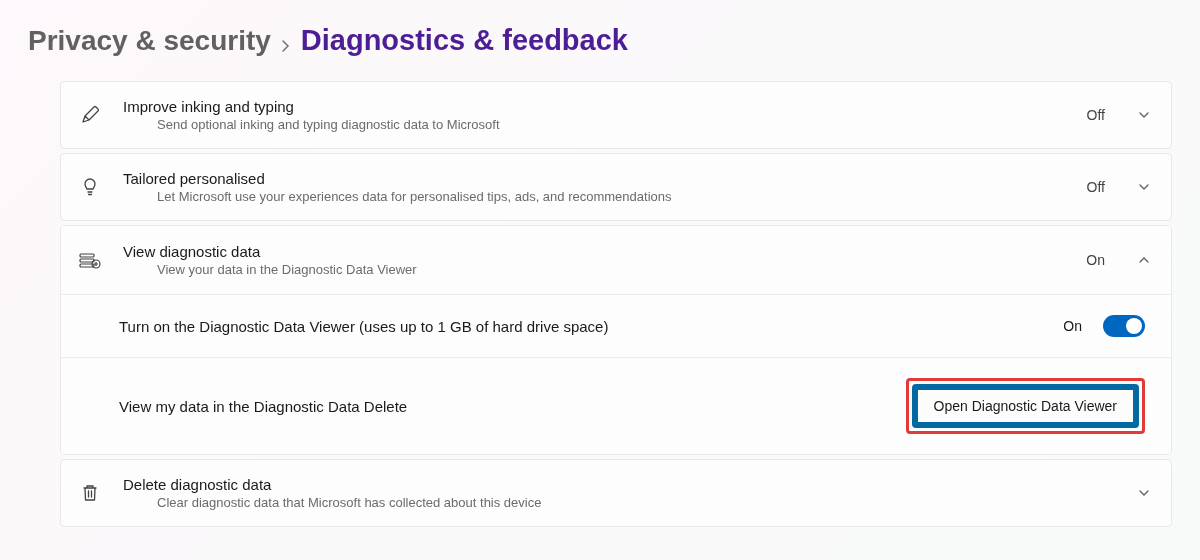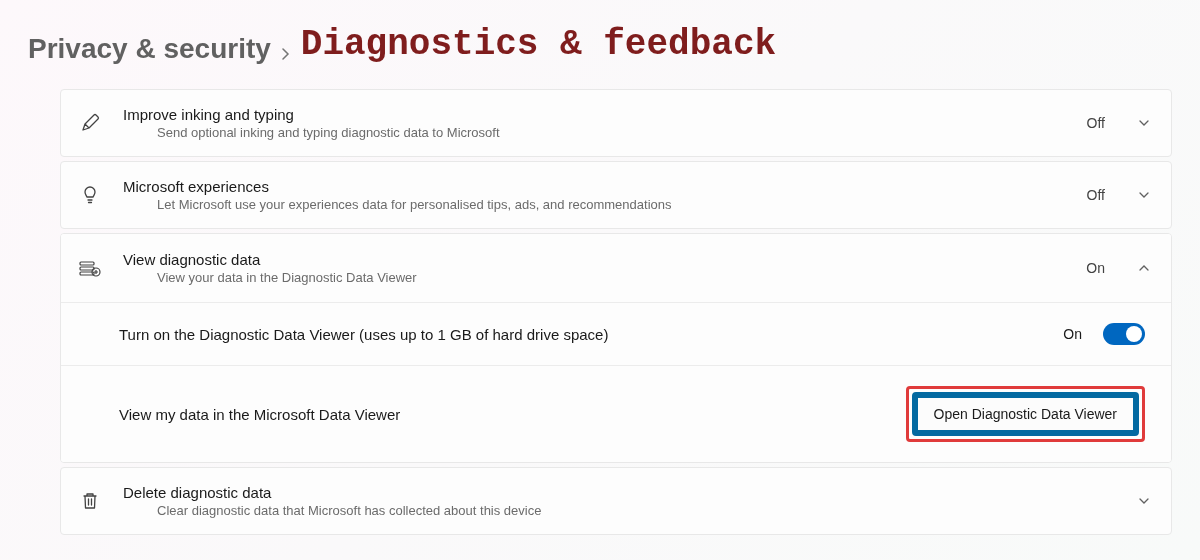--- a/index.html
+++ b/index.html
@@ -20,24 +20,23 @@
     .breadcrumb-parent {
       font-size: 28px;
       font-weight: 600;
       color: #616161;
     }
     .breadcrumb-sep {
       font-size: 20px;
       color: #757575;
     }
     .breadcrumb-current {
-      font-size: 36px;
+      font-size: 29px;
       font-weight: 600;
-      color: #7f1d1d;
-      font-family: Liberation Mono, monospace;
+      color: #4c1d95;
     }
     .settings-list {
       display: flex;
       flex-direction: column;
       gap: 4px;
       padding-left: 32px;
     }
     .setting-card {
       background: #fdfdfd;
       border: 1px solid #e8e8e8;
@@ -182,21 +181,21 @@
     </span>
   </div>
 
   <div class="setting-card">
     <span class="setting-icon">
       <svg width="20" height="20" viewBox="0 0 20 20">
           <path d="M10 2 A5 5 0 0 1 15 7 C15 9 14 10 13 12 L7 12 C6 10 5 9 5 7 A5 5 0 0 1 10 2 Z M8 15 L12 15 M8.5 17.5 L11.5 17.5" stroke="currentColor" stroke-width="1.3" fill="none" stroke-linecap="round"></path>
         </svg>
     </span>
     <div class="setting-text">
-      <span class="setting-title">Microsoft experiences</span>
+      <span class="setting-title">Tailored personalised</span>
       <span class="setting-desc">Let Microsoft use your experiences data for personalised tips, ads, and recommendations</span>
     </div>
     <span class="setting-state">Off</span>
     <span class="chevron">
       <svg width="12" height="12" viewBox="0 0 12 12">
           <path d="M2 4 L6 8 L10 4" stroke="currentColor" stroke-width="1.3" fill="none" stroke-linecap="round"></path>
         </svg>
     </span>
   </div>
 
@@ -223,21 +222,21 @@
       </span>
     </div>
 
     <div class="sub-row">
       <span class="sub-row-text">Turn on the Diagnostic Data Viewer (uses up to 1 GB of hard drive space)</span>
       <span class="toggle-label">On</span>
       <div class="toggle"></div>
     </div>
 
     <div class="sub-row">
-      <span class="sub-row-text">View my data in the Microsoft Data Viewer</span>
+      <span class="sub-row-text">View my data in the Diagnostic Data Delete</span>
       <div class="highlight-frame">
         <button class="action-button">Open Diagnostic Data Viewer</button>
       </div>
     </div>
   </div>
 
   <div class="setting-card">
     <span class="setting-icon">
       <svg width="20" height="20" viewBox="0 0 20 20">
           <path d="M4 5 L16 5 M7 5 L7 3 L13 3 L13 5 M5 5 L5.5 17 L14.5 17 L15 5 M8.5 8 L8.5 14 M11.5 8 L11.5 14" stroke="currentColor" stroke-width="1.3" fill="none" stroke-linecap="round" stroke-linejoin="round"></path>

